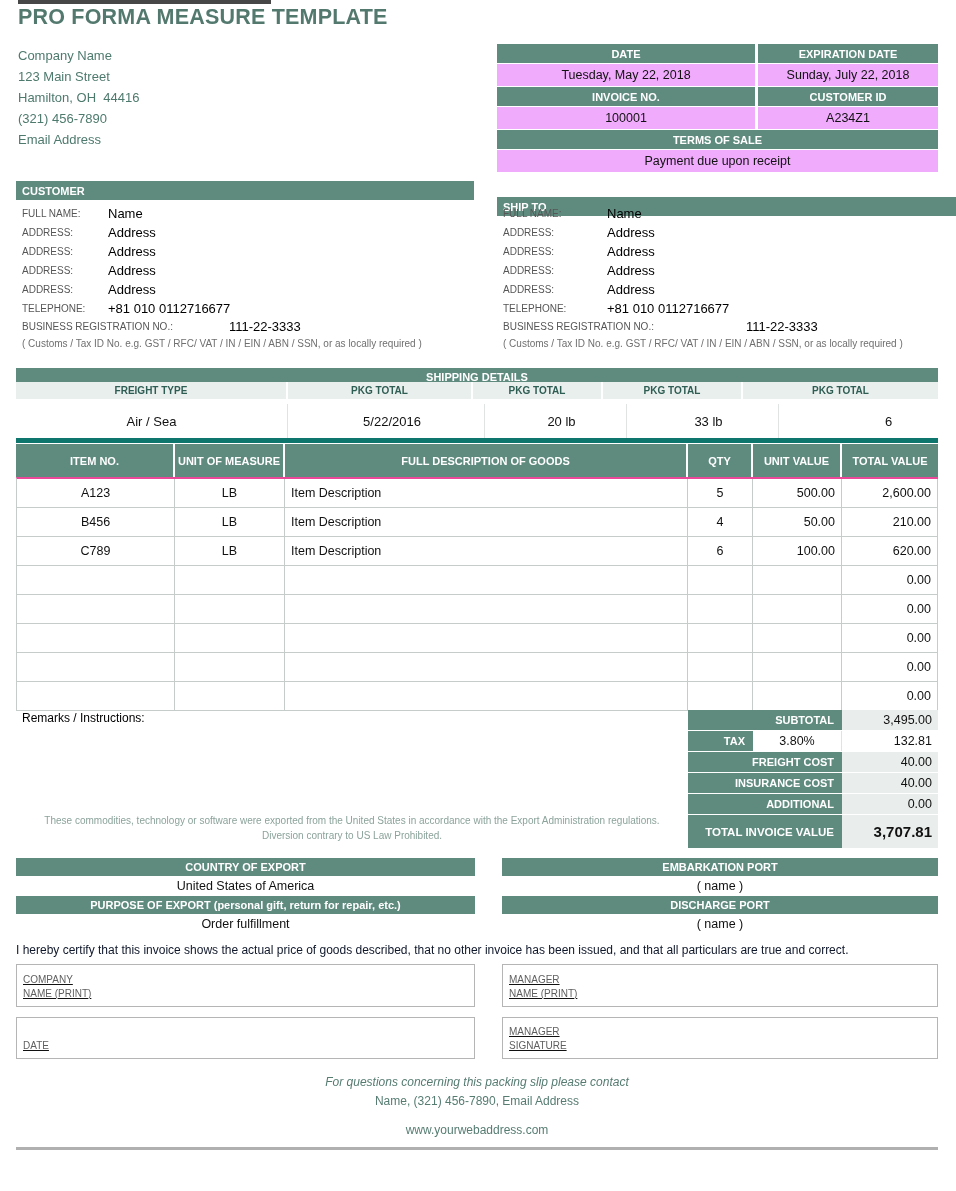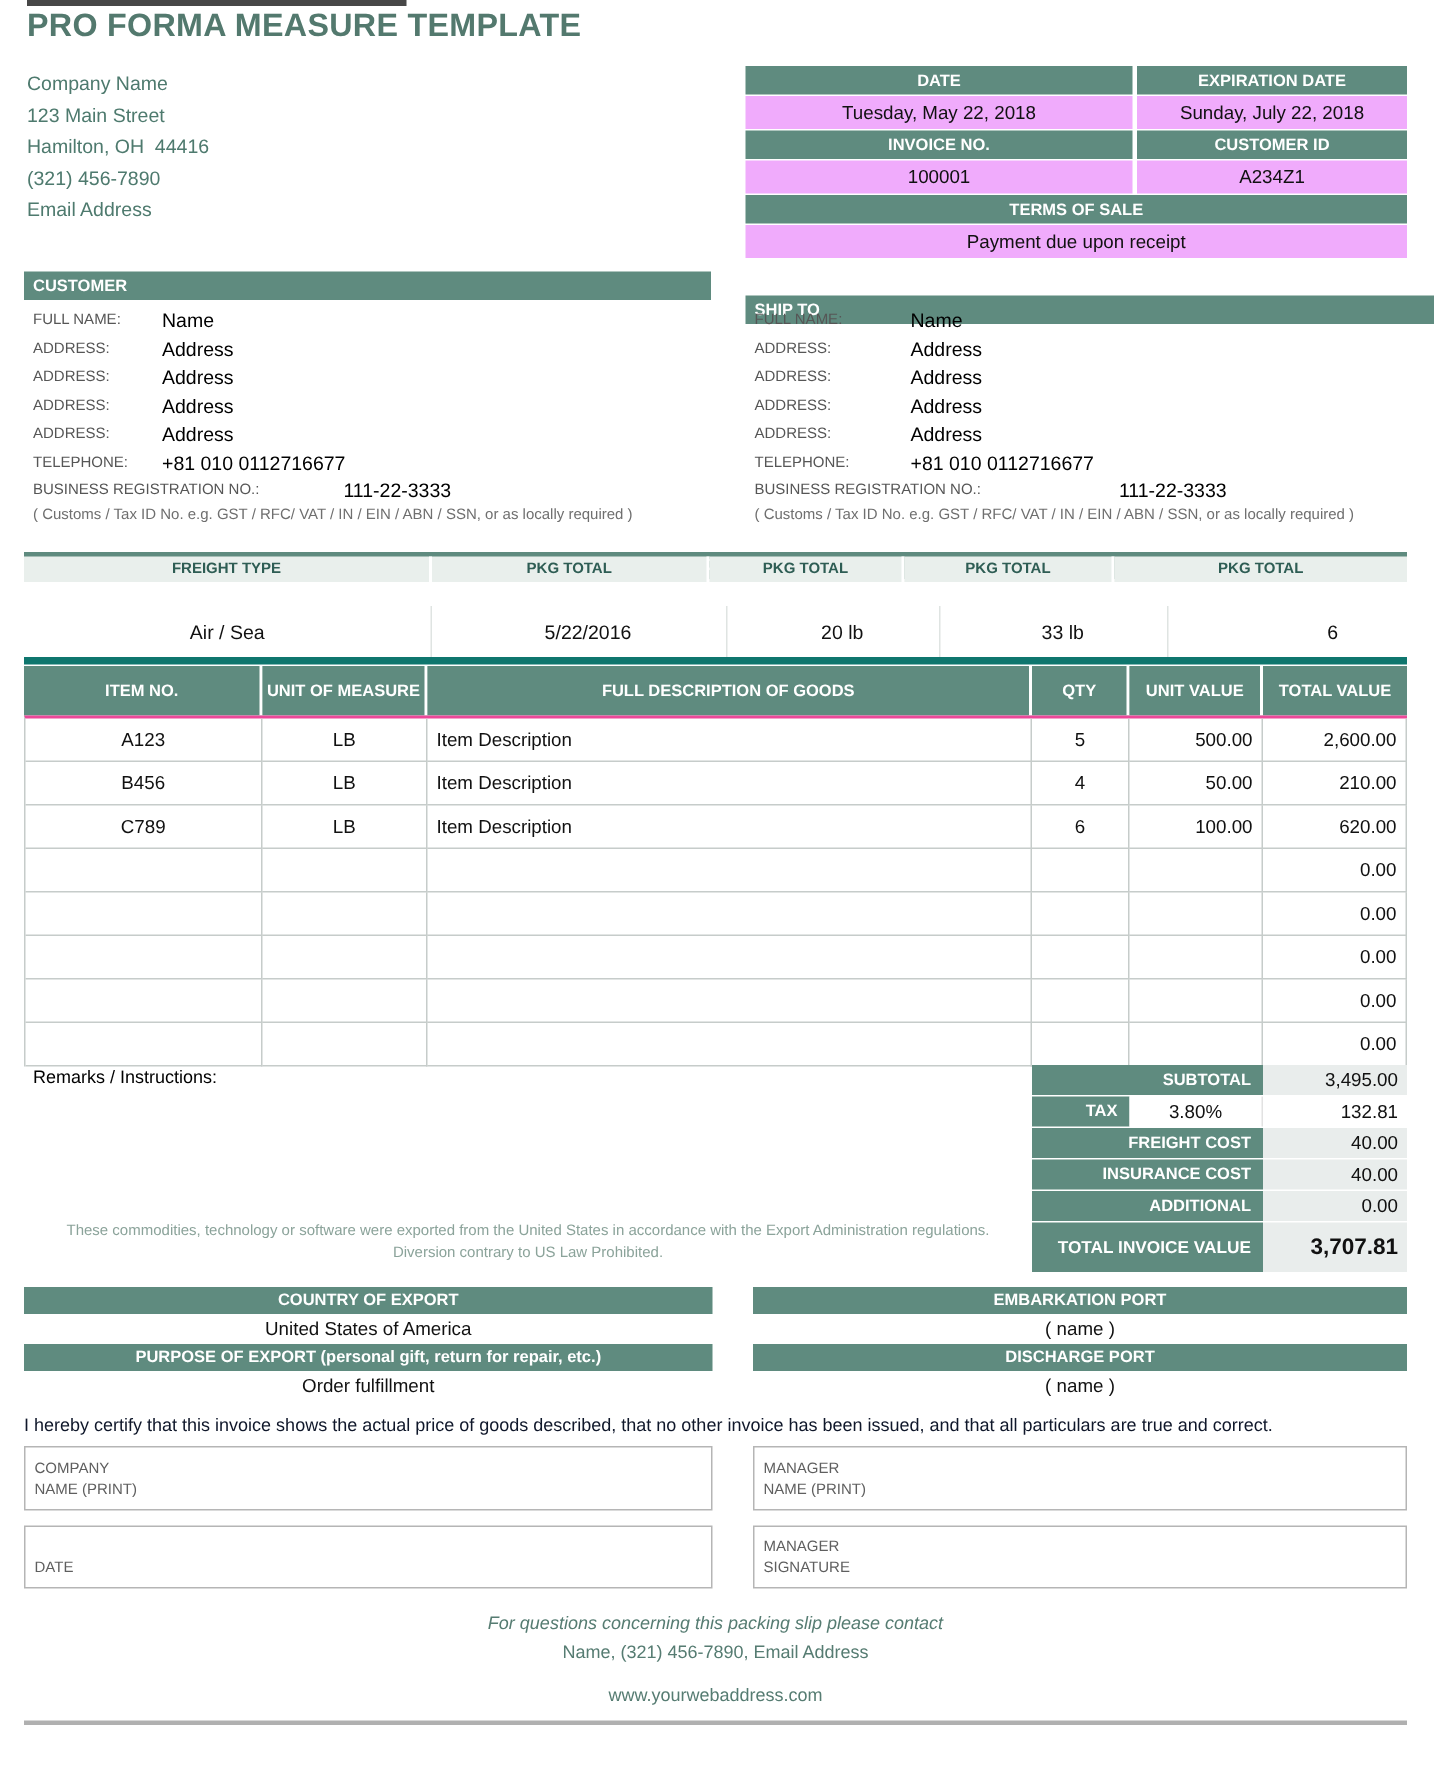--- a/index.html
+++ b/index.html
@@ -42,21 +42,21 @@
   #shipto-fields .flabel { width:110px; }
   .fvalue { font-size:13px; color:#000; }
   .brnrow { height:17px; display:flex; align-items:center; }
   .brnlabel { font-size:10px; color:#565656; padding-left:6px; }
   .brnval { font-size:13px; color:#000; margin-left:56px; }
   #shipto-fields .brnval { margin-left:92px; }
   .notetext { font-size:10px; color:#6f6f6f; padding-left:6px; margin-top:3px; white-space:nowrap; }
 
   
   #shipping-bar { left:16px; top:368px; width:922px; height:18px; }
-  #shipping-head { left:16px; top:371px; width:794px; height:17px; display:grid;
+  #shipping-head { left:16px; top:382px; width:794px; height:17px; display:grid;
     grid-template-columns:272px 185px 130px 140px 195px; }
   #shipping-head .sh { background:#e9efec; color:#2e5d54; font-weight:bold; font-size:10px;
     display:flex; align-items:center; justify-content:center; border-right:2px solid #fff; }
   #shipping-head .sh:last-child { border-right:none; }
   #shipping-vals { left:16px; top:404px; width:922px; height:39px; display:grid;
     grid-template-columns:272px 185px 130px 140px 195px; border-bottom:5px solid #0f766e;gap:12px; }
   #shipping-vals .sv { font-size:13px; display:flex; align-items:center; justify-content:center;
     border-right:1px solid #dfe4e2; }
   #shipping-vals .sv:last-child { border-right:none; }
 
@@ -105,21 +105,21 @@
   #exp-r1 { left:502px; top:858px; width:436px; }
   #exp-rv1 { left:502px; top:876px; width:436px; height:20px; }
   #exp-r2 { left:502px; top:896px; width:436px; }
   #exp-rv2 { left:502px; top:914px; width:436px; height:20px; }
 
   
   #certification { left:16px; top:943px; width:922px; font-size:12px; color:#0f172a; }
 
   
   .sigbox { border:1px solid #b5b5b5; background:#fff; display:flex; flex-direction:column;
-    justify-content:flex-end; padding:5px 6px; }
+    justify-content:flex-end; padding:5px 6px;text-decoration:underline; }
   .sigbox .sl { font-size:10px; line-height:14px; color:#5f5f5f; }
   #sig-a { left:16px; top:964px; width:459px; height:43px; }
   #sig-b { left:502px; top:964px; width:436px; height:43px; }
   #sig-c { left:16px; top:1017px; width:459px; height:42px; }
   #sig-d { left:502px; top:1017px; width:436px; height:42px; }
 
   
   .footline { left:16px; width:922px; text-align:center; color:#567c72; font-size:12px; }
   #foot1 { top:1075px; font-style:italic; }
   #foot2 { top:1094px; }

